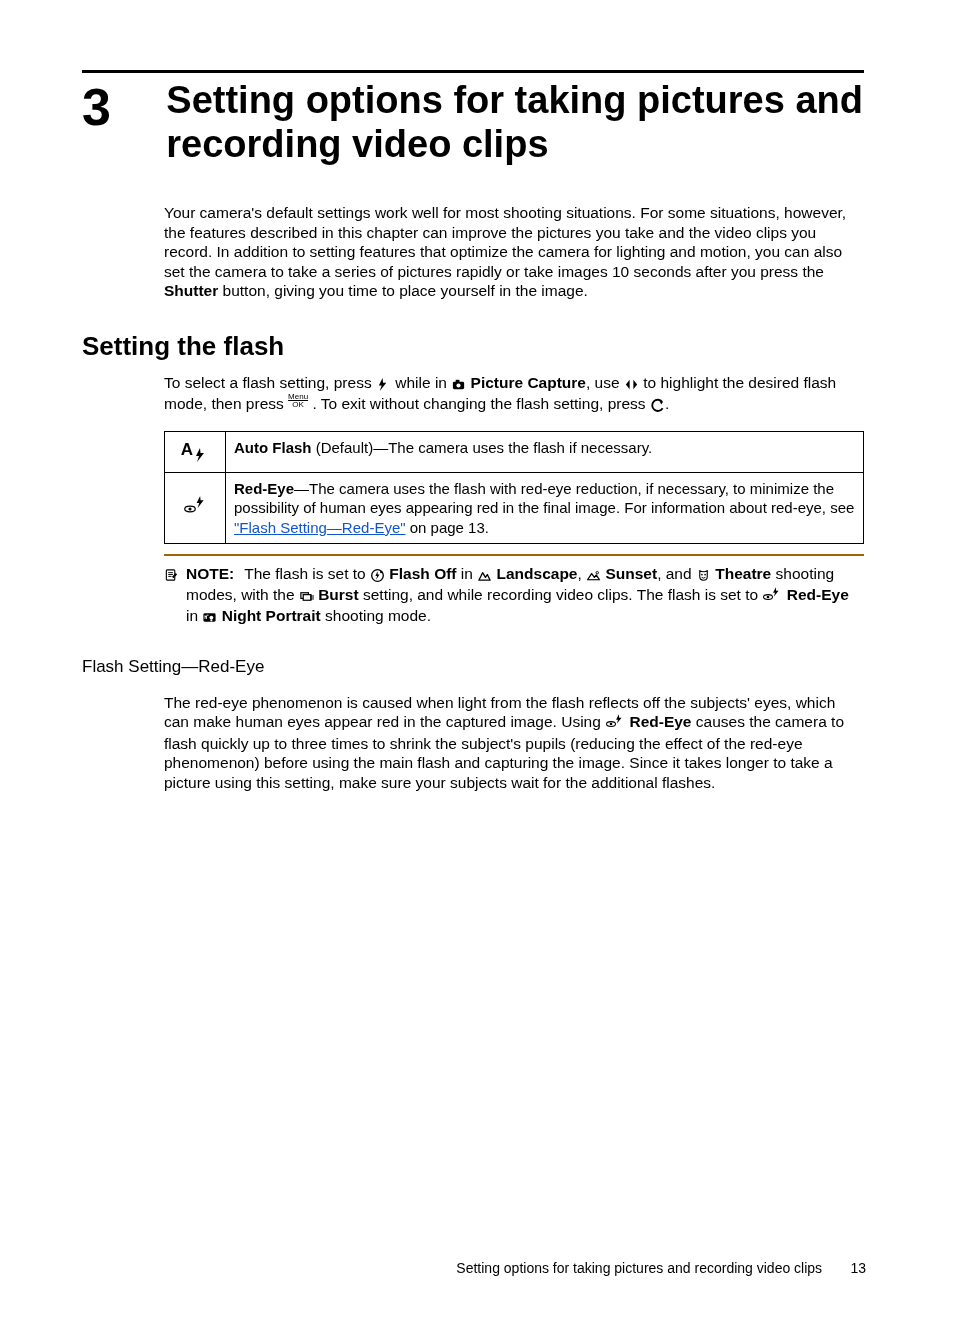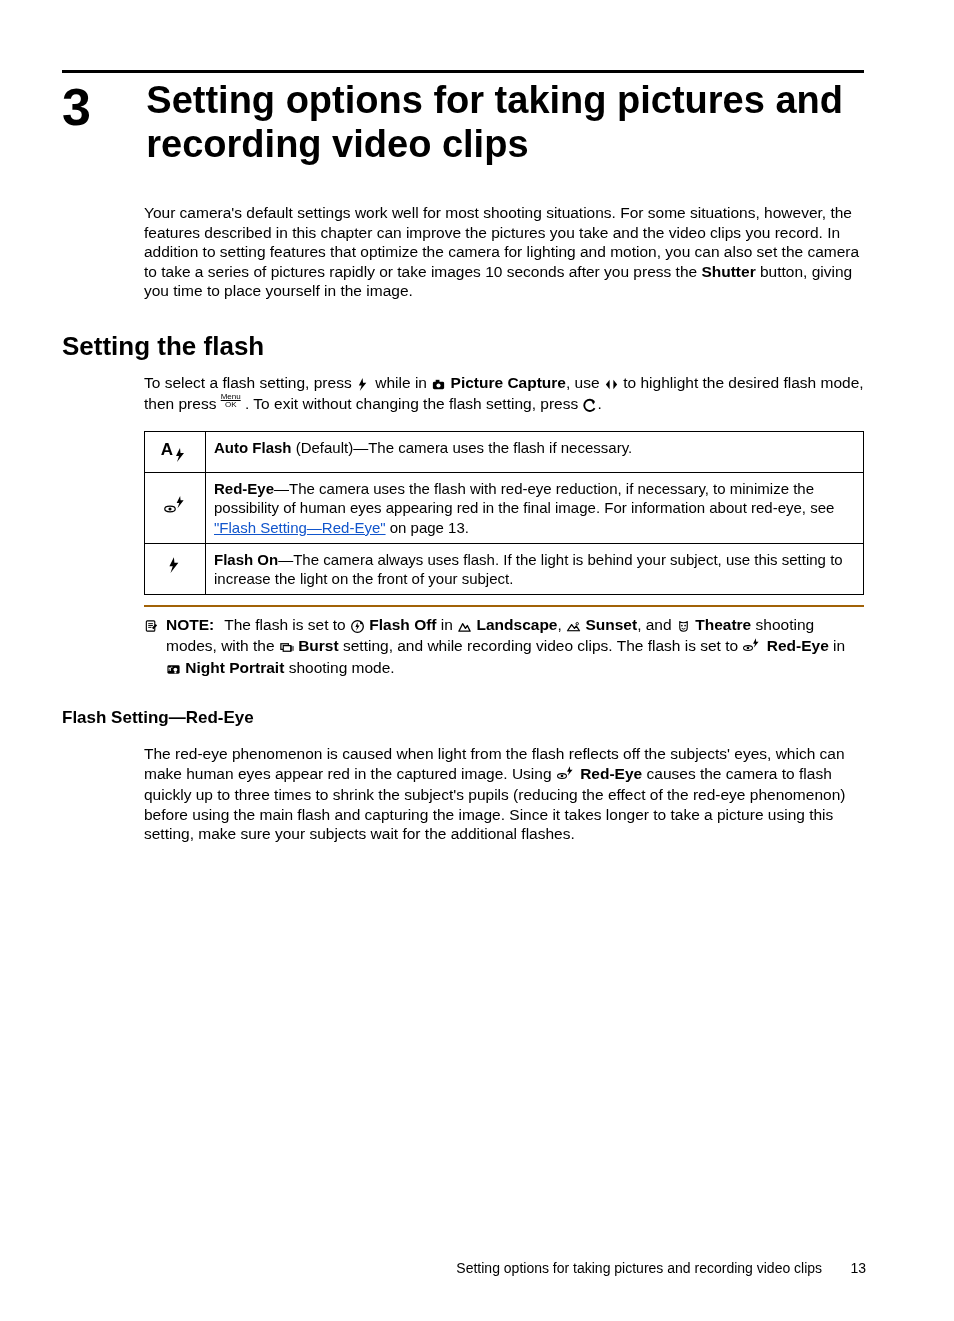--- a/index.html
+++ b/index.html
@@ -8,21 +8,21 @@
     background: #fff;
     color: #000;
     font-family: Arial, Helvetica, sans-serif;
     font-size: 15.5px;
     line-height: 1.25;
   }
   .page {
     width: 954px;
     height: 1321px;
     box-sizing: border-box;
-    padding: 70px 90px 40px 62px;
+    padding: 70px 90px 40px 82px;
     position: relative;
   }
   .rule {
     border-top: 3px solid #000;
     margin-bottom: 2px;
   }
   .chapnum {
     font-size: 52px;
     font-weight: bold;
     display: inline-block;
@@ -44,21 +44,21 @@
   .para {
     margin-top: 37px;
   }
   h2.section {
     font-size: 26px;
     font-weight: bold;
     margin: 30px 0 10px 0;
   }
   h3.subsection {
     font-size: 17px;
-    font-weight: bold;
+    font-weight: normal;
     margin: 28px 0 6px 0;
   }
   table.options {
     border-collapse: collapse;
     width: 100%;
     margin-top: 14px;
   }
   table.options td {
     border: 1px solid #000;
     padding: 6px 8px;
@@ -258,30 +258,20 @@
           <svg viewBox="0 0 16 16" style="width:14px;height:14px;vertical-align:-1px;">
                 <use href="#eye"></use>
               </svg><svg class="icn" viewBox="0 0 16 16" style="width:14px;height:18px;vertical-align:4px;margin-left:-3px;">
                 <use href="#flash-bolt"></use>
               </svg>
         </td>
         <td>
           <span class="bold">Red-Eye</span><span>—The camera uses the flash with red-eye reduction, if necessary, to minimize the possibility of human eyes appearing red in the final image. For information about red-eye, see </span><a href="#" class="link">"Flash Setting—Red-Eye"</a><span> on page 13.</span>
         </td>
       </tr>
-      <tr>
-        <td class="iconcell">
-          <svg viewBox="0 0 16 16" style="width:18px;height:22px;">
-                <use href="#flash-bolt"></use>
-              </svg>
-        </td>
-        <td>
-          <span class="bold">Flash On</span><span>—The camera always uses flash. If the light is behind your subject, use this setting to increase the light on the front of your subject.</span>
-        </td>
-      </tr>
     </tbody>
       </table>
   </div>
 
 
   <div class="body-indent note-block">
     <div class="note-row">
       <div class="note-icon-col">
         <svg class="icn" viewBox="0 0 16 16">
             <use href="#note-pencil"></use>

